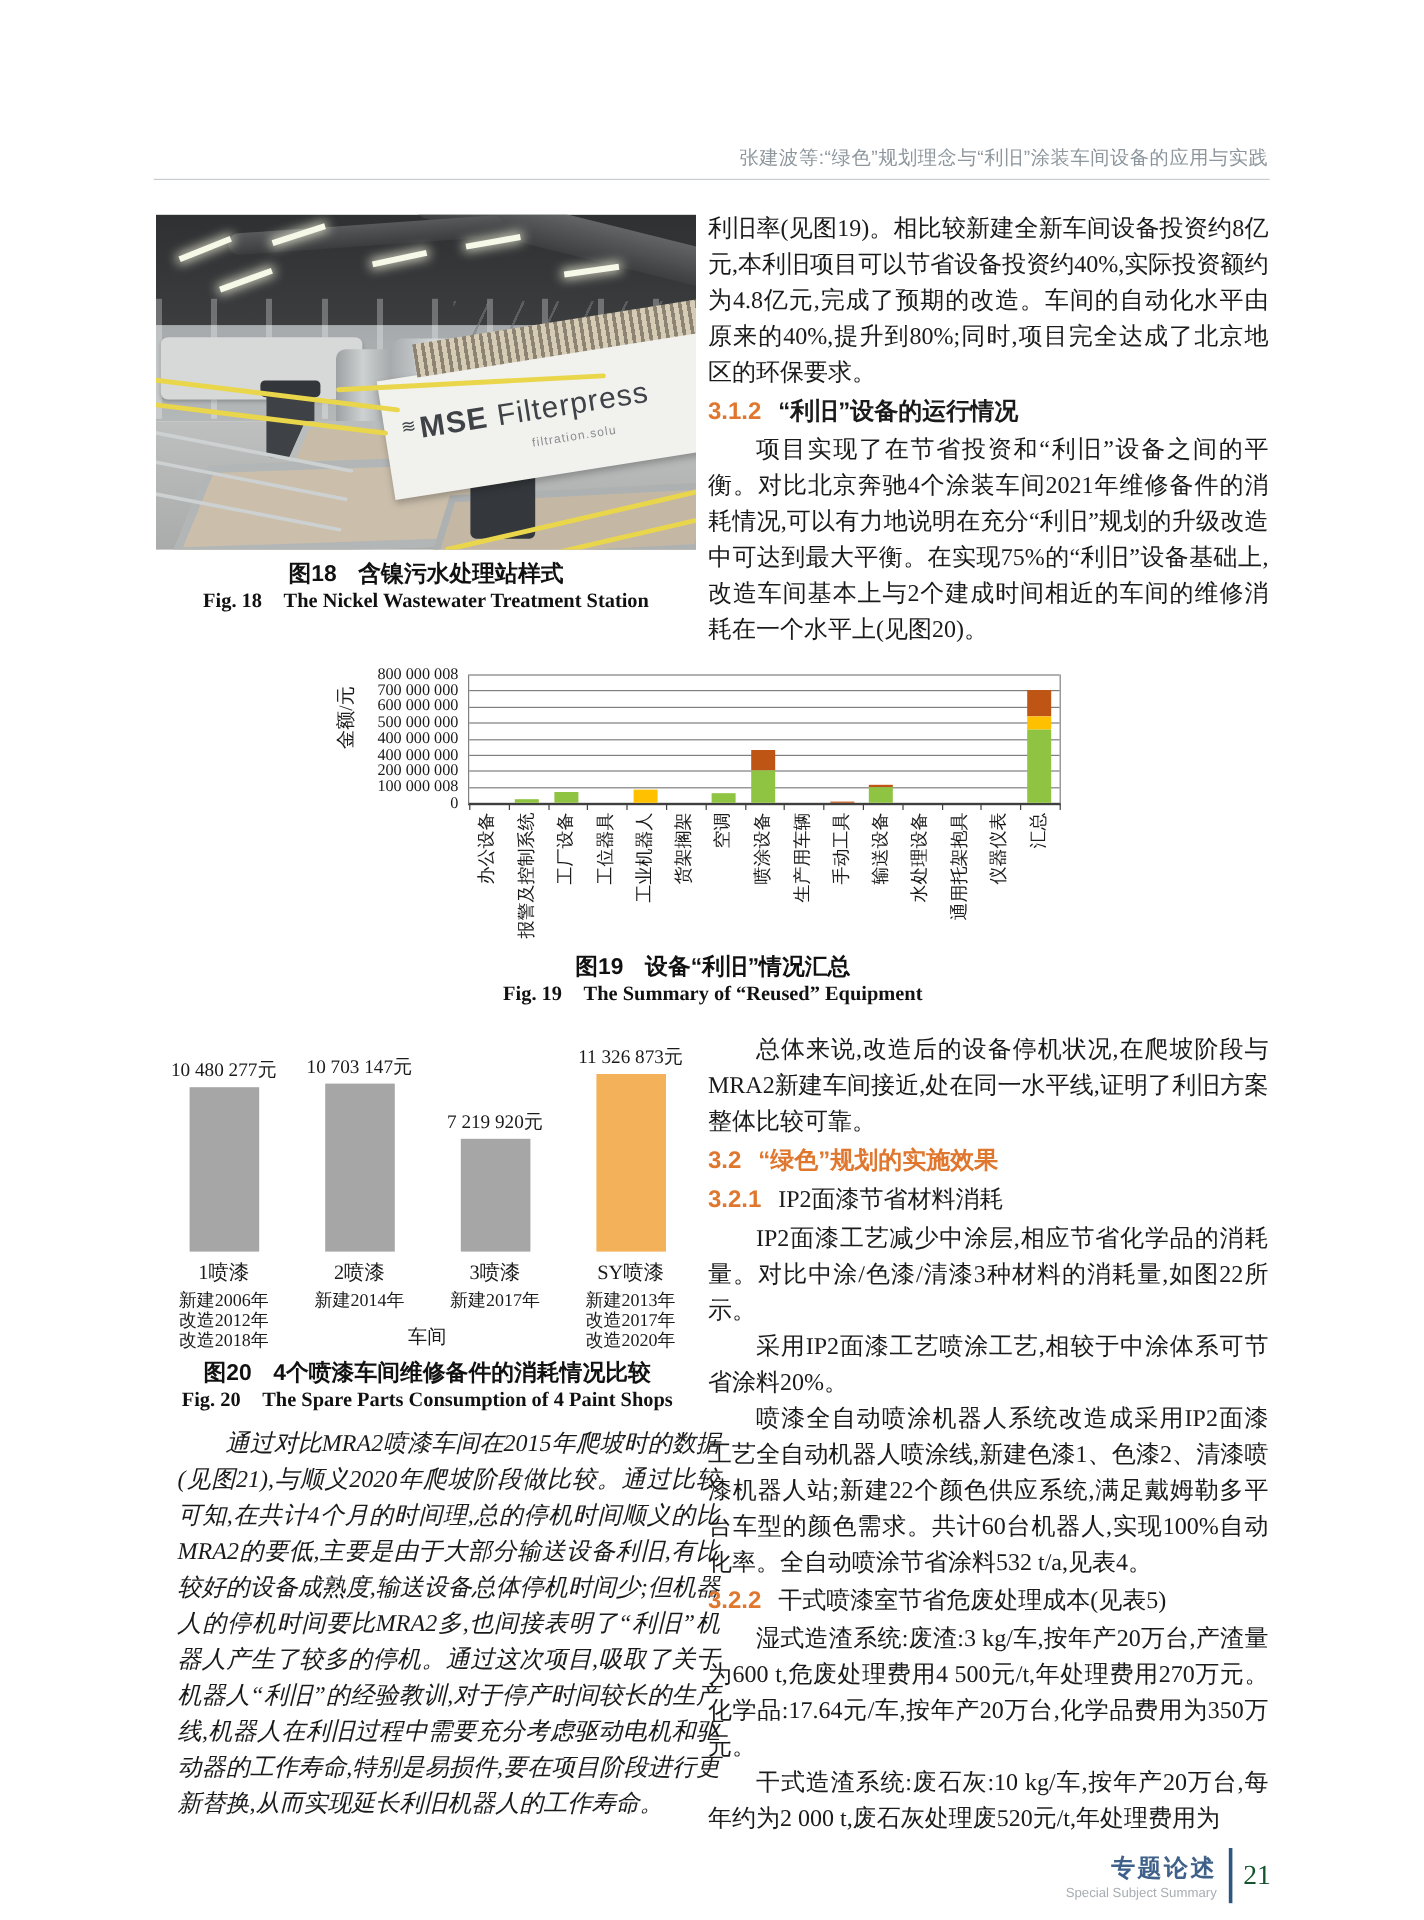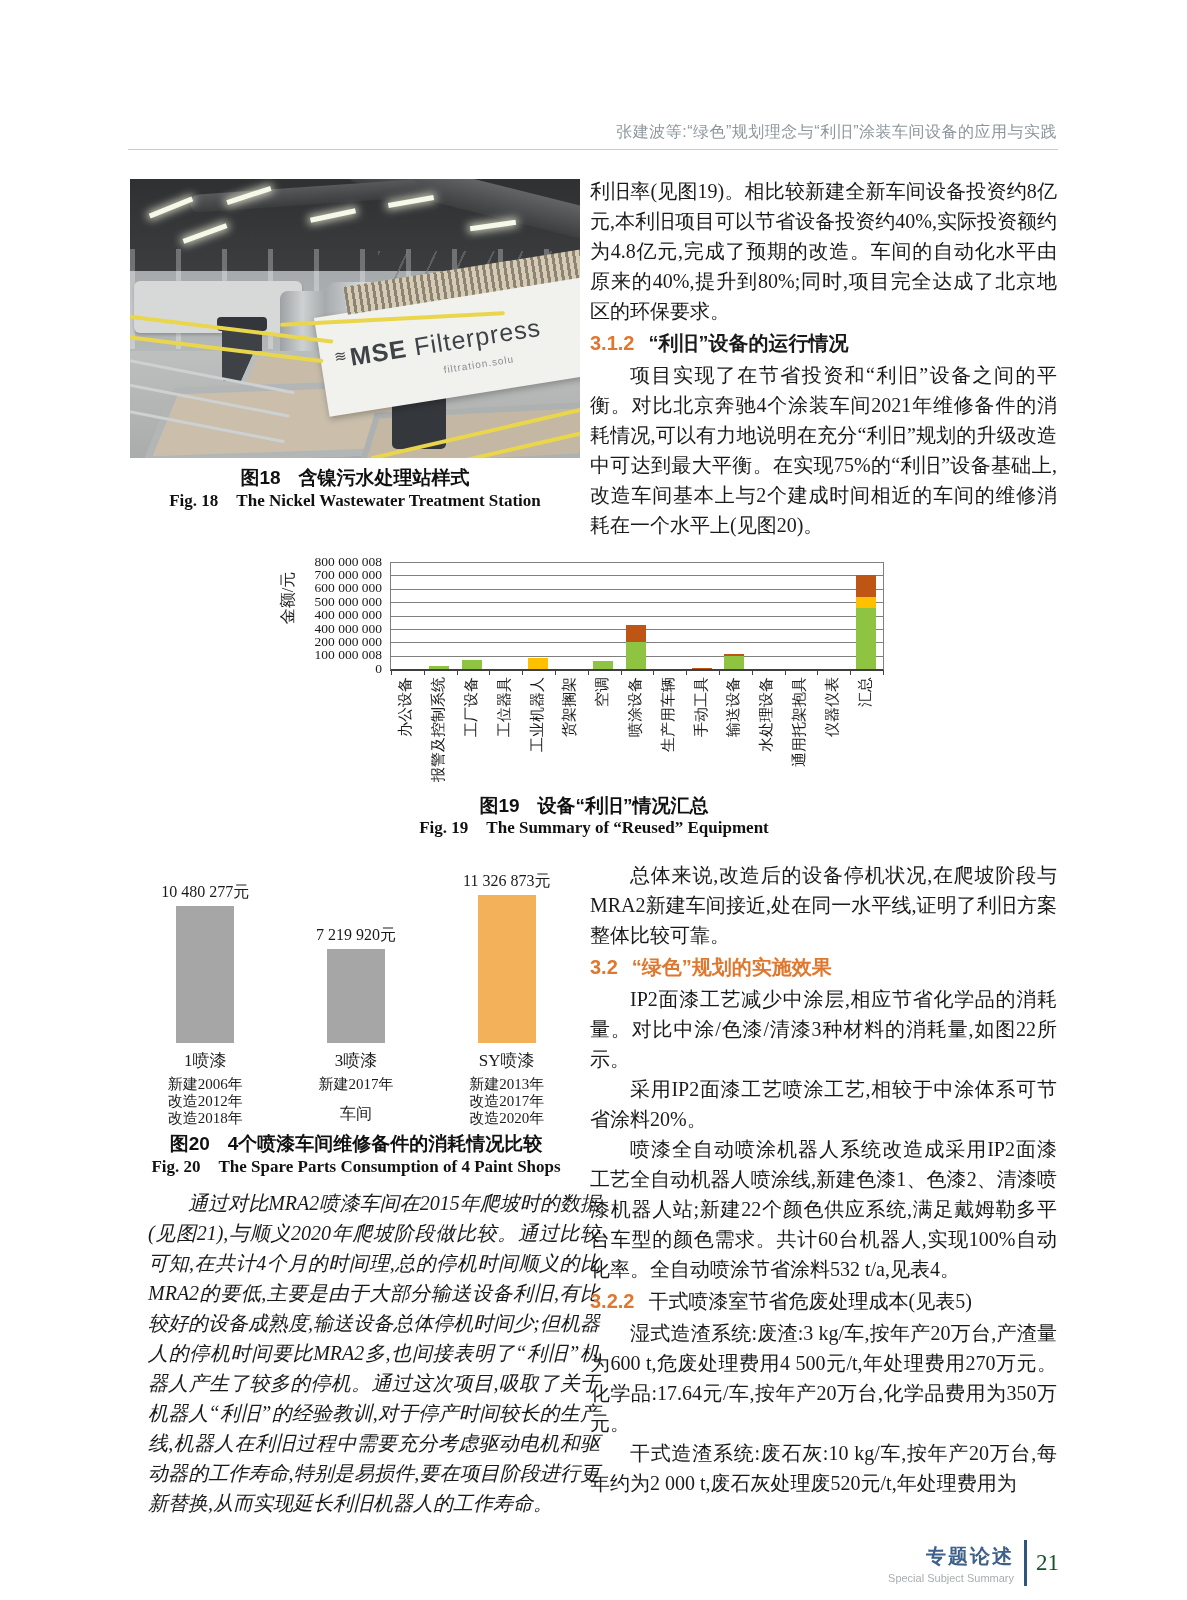--- a/index.html
+++ b/index.html
@@ -329,20 +329,30 @@
           </div>
           <div class="f20-cat">1喷漆</div>
           <div class="f20-hist">
             <div>新建2006年</div>
             <div>改造2012年</div>
             <div>改造2018年</div>
           </div>
         </div>
         <div class="f20-slot">
           <div class="f20-barbox">
+            <div class="f20-val" style="bottom: 143px;">10 703 147元</div>
+            <div class="f20-bar" style="height: 140px; background: rgb(166, 166, 166);"></div>
+          </div>
+          <div class="f20-cat">2喷漆</div>
+          <div class="f20-hist">
+            <div>新建2014年</div>
+          </div>
+        </div>
+        <div class="f20-slot">
+          <div class="f20-barbox">
             <div class="f20-val" style="bottom: 97px;">7 219 920元</div>
             <div class="f20-bar" style="height: 94px; background: rgb(166, 166, 166);"></div>
           </div>
           <div class="f20-cat">3喷漆</div>
           <div class="f20-hist">
             <div>新建2017年</div>
           </div>
         </div>
         <div class="f20-slot">
           <div class="f20-barbox">
@@ -367,20 +377,21 @@
     <span>Fig. 20</span><span class="cap-gap"></span><span>The Spare Parts Consumption of 4 Paint Shops</span>
   </div>
 
   <div class="col" style="left:148px;top:1140px;width:452px;font-style:italic;">
     <p class="ind">通过对比MRA2喷漆车间在2015年爬坡时的数据(见图21),与顺义2020年爬坡阶段做比较。通过比较可知,在共计4个月的时间理,总的停机时间顺义的比MRA2的要低,主要是由于大部分输送设备利旧,有比较好的设备成熟度,输送设备总体停机时间少;但机器人的停机时间要比MRA2多,也间接表明了“利旧”机器人产生了较多的停机。通过这次项目,吸取了关于机器人“利旧”的经验教训,对于停产时间较长的生产线,机器人在利旧过程中需要充分考虑驱动电机和驱动器的工作寿命,特别是易损件,要在项目阶段进行更新替换,从而实现延长利旧机器人的工作寿命。</p>
   </div>
 
   <div class="col" style="left:590px;top:812px;width:467px;">
     <p class="ind">总体来说,改造后的设备停机状况,在爬坡阶段与MRA2新建车间接近,处在同一水平线,证明了利旧方案整体比较可靠。</p>
     <div class="heading"><span class="h-num">3.2</span><span class="h-orange">“绿色”规划的实施效果</span></div>
+    <div class="heading"><span class="h-num">3.2.1</span><span class="h-serif">IP2面漆节省材料消耗</span></div>
     <p class="ind">IP2面漆工艺减少中涂层,相应节省化学品的消耗量。对比中涂/色漆/清漆3种材料的消耗量,如图22所示。</p>
     <p class="ind">采用IP2面漆工艺喷涂工艺,相较于中涂体系可节省涂料20%。</p>
     <p class="ind">喷漆全自动喷涂机器人系统改造成采用IP2面漆工艺全自动机器人喷涂线,新建色漆1、色漆2、清漆喷漆机器人站;新建22个颜色供应系统,满足戴姆勒多平台车型的颜色需求。共计60台机器人,实现100%自动化率。全自动喷涂节省涂料532 t/a,见表4。</p>
     <div class="heading"><span class="h-num">3.2.2</span><span class="h-serif">干式喷漆室节省危废处理成本(见表5)</span></div>
     <p class="ind">湿式造渣系统:废渣:3 kg/车,按年产20万台,产渣量为600 t,危废处理费用4 500元/t,年处理费用270万元。化学品:17.64元/车,按年产20万台,化学品费用为350万元。</p>
     <p class="ind">干式造渣系统:废石灰:10 kg/车,按年产20万台,每年约为2 000 t,废石灰处理废520元/t,年处理费用为</p>
   </div>
 
   <div class="footer">
     <div class="f-labels">

